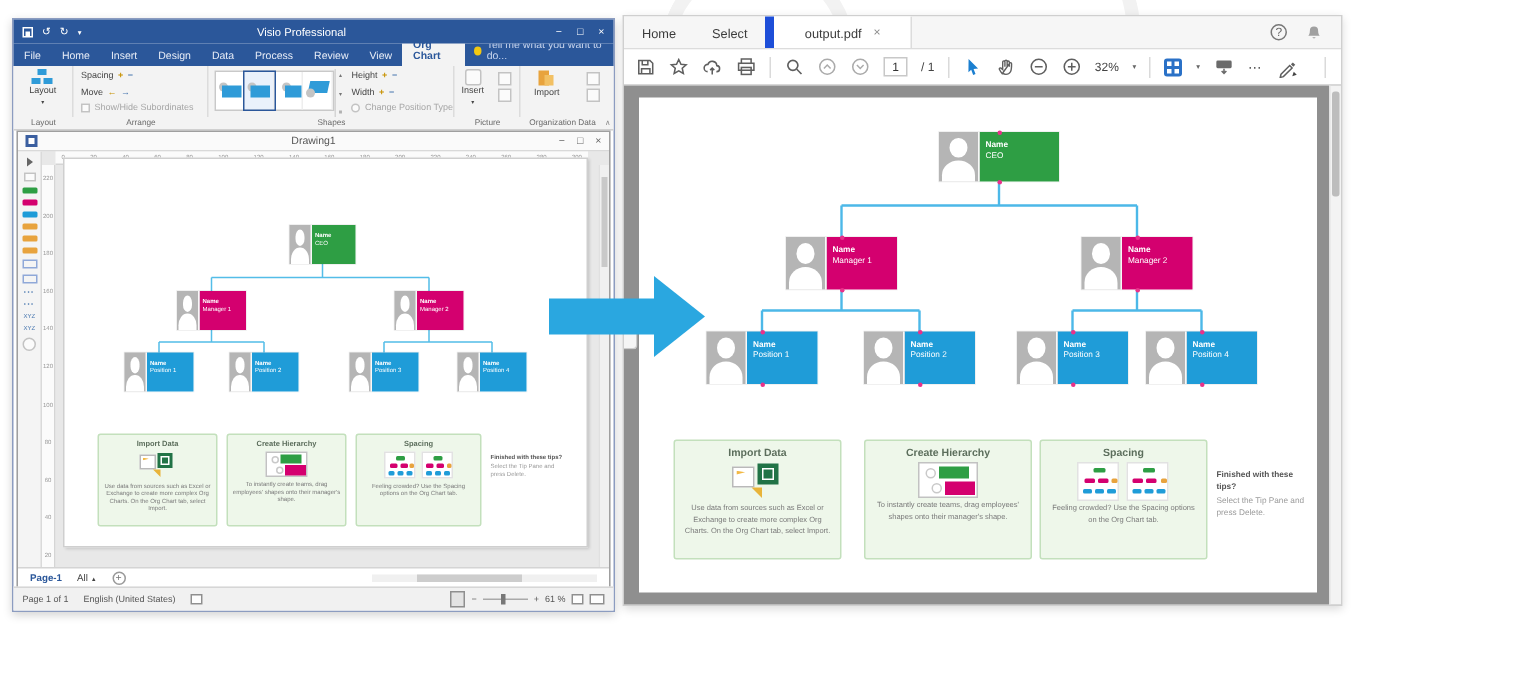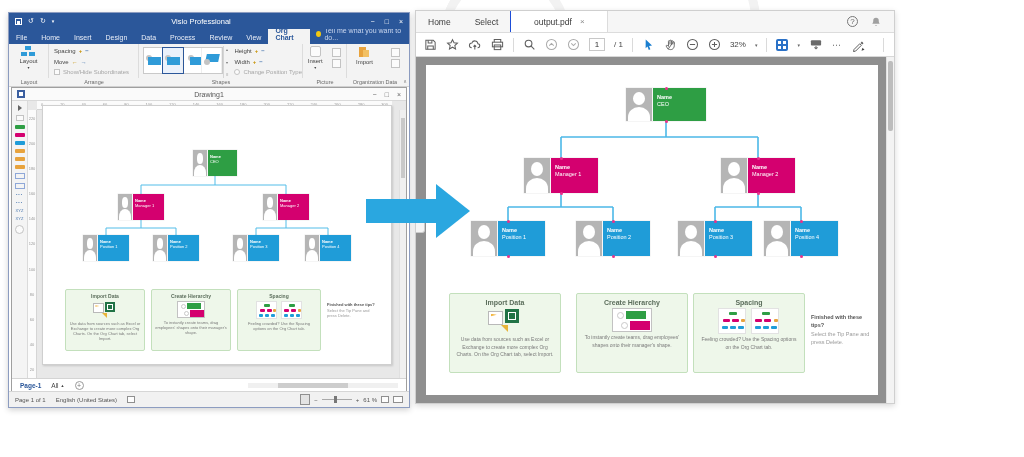--- a/index.html
+++ b/index.html
@@ -103,21 +103,21 @@
   .sppanel i{position:absolute;height:3px;border-radius:1px}
   .dg{background:#2e9e44}.dm{background:#d4006f}.db{background:#1f9cd8}.do{background:#e8a33d}
   
   .bigarrow{position:absolute;left:366px;top:184px;width:104px;height:54px;z-index:3}
   .bigarrow .body{position:absolute;left:0;top:15px;width:70px;height:24px;background:#2aa7e0}
   .bigarrow .head{position:absolute;left:70px;top:0;width:0;height:0;border-left:34px solid #2aa7e0;border-top:27px solid transparent;border-bottom:27px solid transparent}
   
   .acro{position:absolute;left:415px;top:10px;width:480px;height:394px;border:1px solid #cfcfcf;background:#fff;z-index:2;box-shadow:0 2px 6px rgba(0,0,0,.15)}
   .atabs{height:22px;background:#f6f6f6;border-bottom:1px solid #dcdcdc;display:flex;align-items:stretch;font-size:8.5px;color:#3b3b3b}
   .atabs .t{padding:0 12px;display:flex;align-items:center}
-  .atabs .doc{background:#fff;border-left:1px solid #1d4ed8;border-right:1px solid #dcdcdc;padding:0 10px;display:flex;align-items:center;gap:8px;width:98px;justify-content:center}
+  .atabs .doc{background:#fff;border-left:6px solid #1d4ed8;border-right:1px solid #dcdcdc;padding:0 10px;display:flex;align-items:center;gap:8px;width:98px;justify-content:center}
   .atabs .doc .x{color:#8a8a8a;font-size:8px}
   .atabs .ricons{margin-left:auto;display:flex;align-items:center;gap:12px;padding-right:12px}
   .qcirc{width:11px;height:11px;border:1px solid #777;border-radius:50%;color:#666;font-size:8px;line-height:10px;text-align:center;display:inline-block}
   .atools{height:24px;background:#fff;border-bottom:1px solid #d8d8d8;display:flex;align-items:center;padding-left:8px;gap:9px}
   .atools svg{display:block}
   .sep{width:1px;height:14px;background:#dadada}
   .pagebox{width:16px;height:13px;border:1px solid #c8c8c8;font-size:8px;text-align:center;color:#333}
   .ztxt{font-size:8px;color:#444}
   .caret{font-size:5px;color:#666}
   .pview{width:12px;height:12px;background:#2a71c7;border-radius:2px;position:relative}

